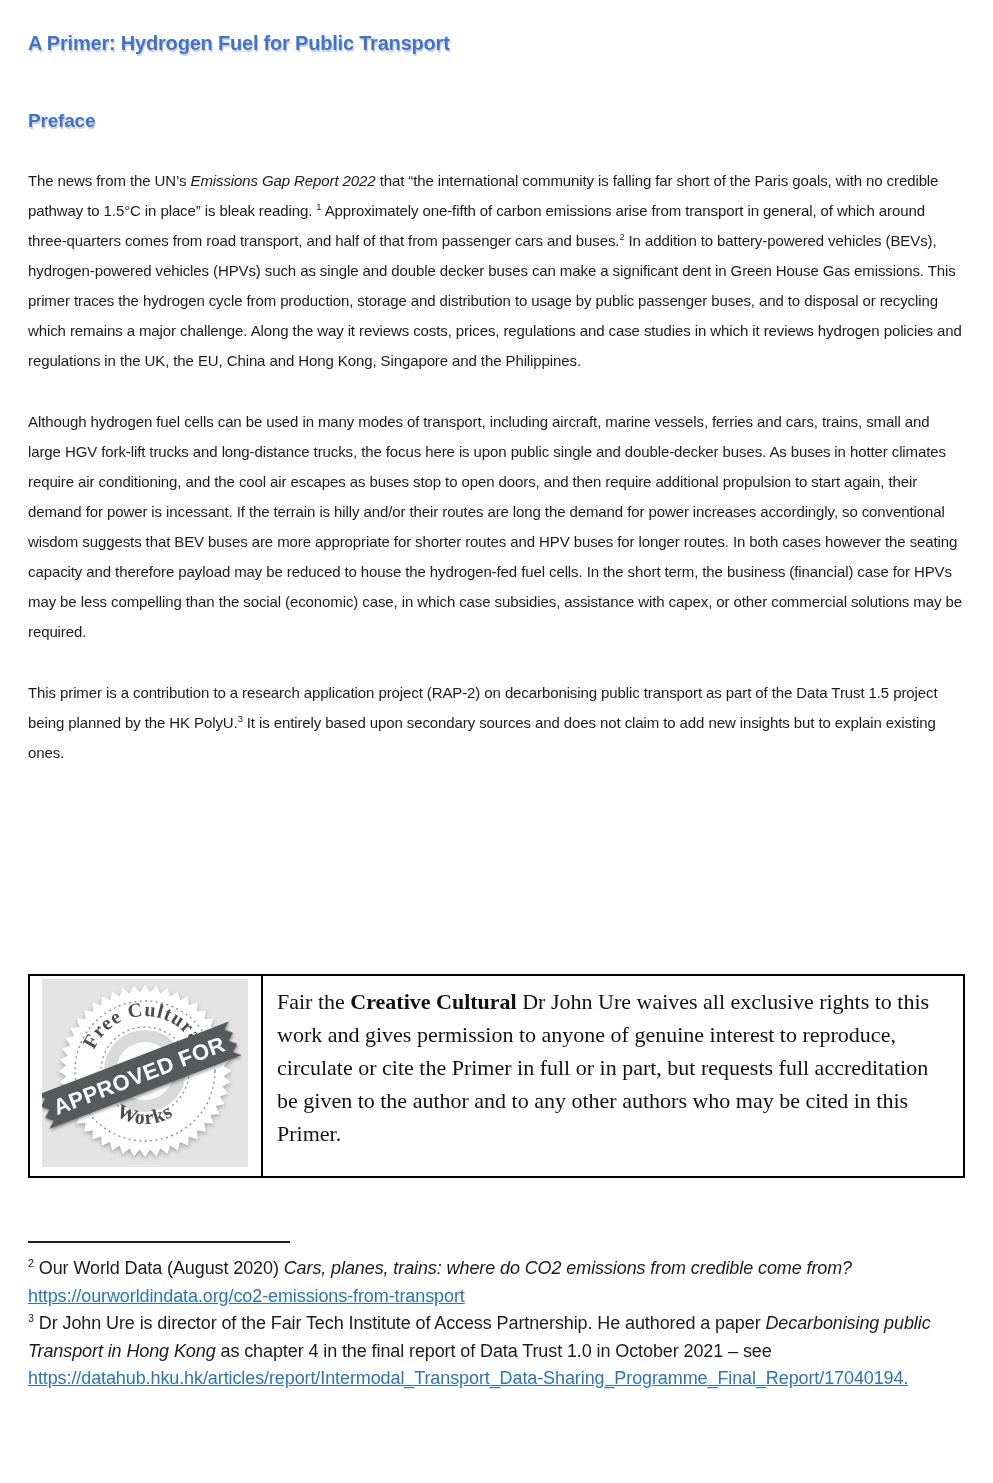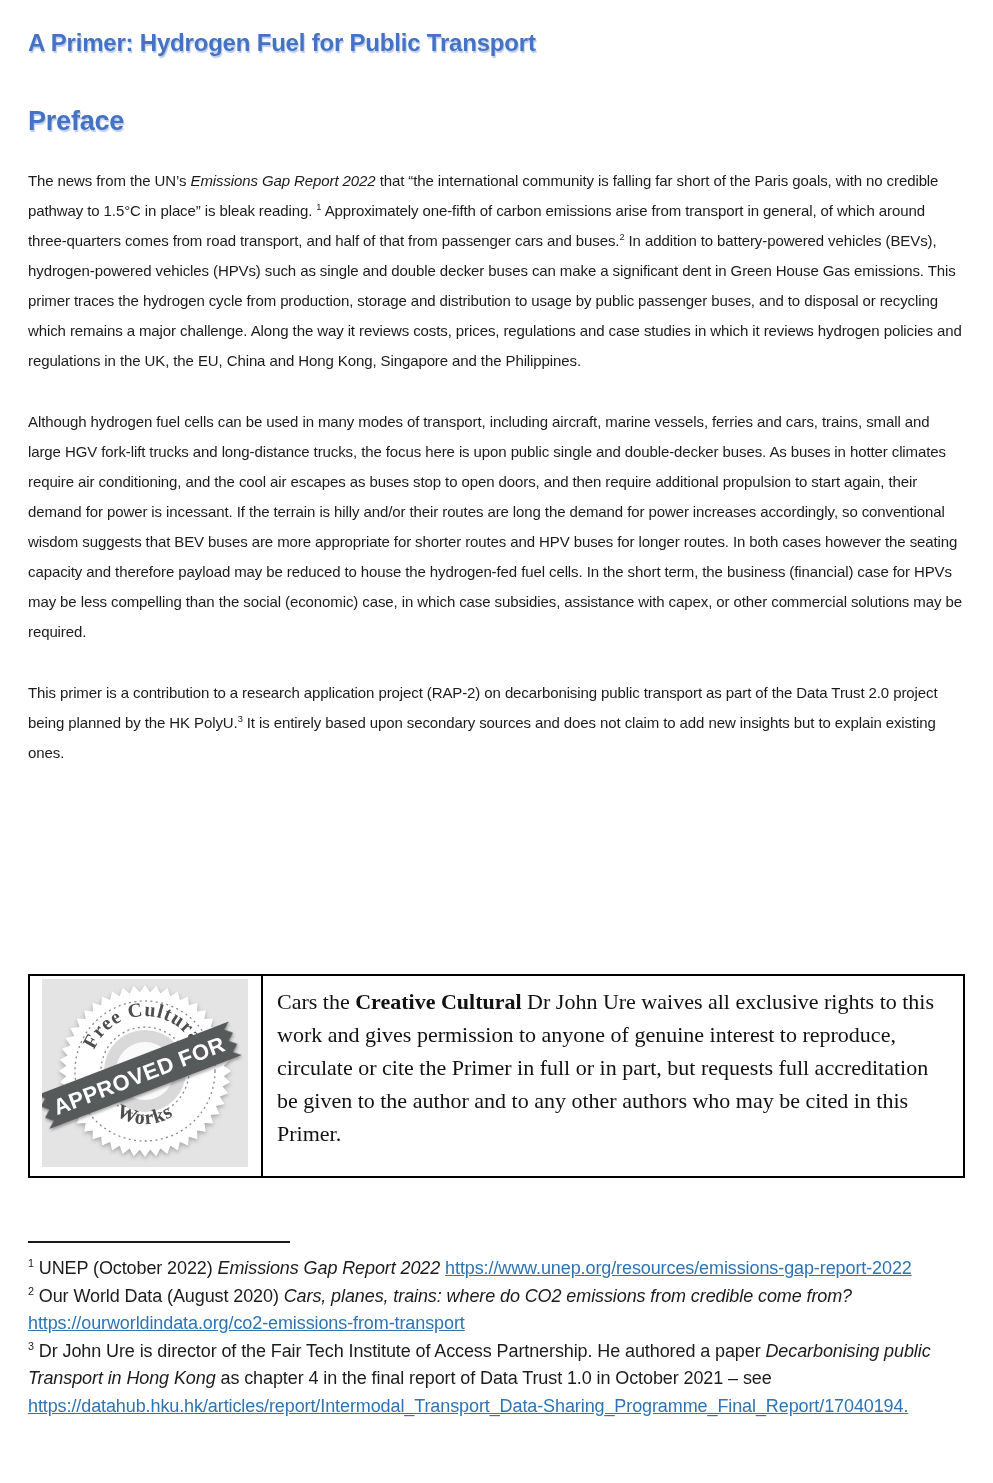--- a/index.html
+++ b/index.html
@@ -9,28 +9,28 @@
     background: #ffffff;
     font-family: "Liberation Sans", sans-serif;
     color: #1b1b1b;
     overflow: hidden;
     position: relative;
   }
   .page { position: absolute; inset: 0; padding: 22px 28px 0 28px; }
 
   .doc-title {
     margin: 2px 0 0 0;
-    font-size: 24px; line-height: 38px; font-weight: bold;
+    font-size: 20px; line-height: 38px; font-weight: bold;
     color: #4472C4;
     letter-spacing: -0.2px;
     text-shadow: 1px 2px 1px rgba(110,140,200,0.45);
   }
   .section-heading {
     margin: 40px 0 0 0;
-    font-size: 27px; line-height: 38px; font-weight: bold;
+    font-size: 19px; line-height: 38px; font-weight: bold;
     color: #4472C4;
     letter-spacing: -0.2px;
     text-shadow: 1px 2px 1px rgba(110,140,200,0.45);
   }
 
   .body-copy { margin-top: 26px; }
   .body-para {
     font-size: 15px; line-height: 30px;
     letter-spacing: -0.1px;
     margin: 16px 0 31px 0;
@@ -94,21 +94,21 @@
 <body>
 
 <div class="page">
 
   <h1 class="doc-title">A Primer: Hydrogen Fuel for Public Transport</h1>
   <h2 class="section-heading">Preface</h2>
 
   <div class="body-copy">
     <p class="body-para"><span>The news from the UN’s </span><em>Emissions Gap Report 2022</em><span> that “the international community is falling far short of the Paris goals, with no credible pathway to 1.5°C in place” is bleak reading. </span><sup class="fn-ref">1</sup><span> Approximately one-fifth of carbon emissions arise from transport in general, of which around three-quarters comes from road transport, and half of that from passenger cars and buses.</span><sup class="fn-ref">2</sup><span> In addition to battery-powered vehicles (BEVs), hydrogen-powered vehicles (HPVs) such as single and double decker buses can make a significant dent in Green House Gas emissions. This primer traces the hydrogen cycle from production, storage and distribution to usage by public passenger buses, and to disposal or recycling which remains a major challenge. Along the way it reviews costs, prices, regulations and case studies in which it reviews hydrogen policies and regulations in the UK, the EU, China and Hong Kong, Singapore and the Philippines.</span></p>
     <p class="body-para"><span>Although hydrogen fuel cells can be used in many modes of transport, including aircraft, marine vessels, ferries and cars, trains, small and large HGV fork-lift trucks and long-distance trucks, the focus here is upon public single and double-decker buses. As buses in hotter climates require air conditioning, and the cool air escapes as buses stop to open doors, and then require additional propulsion to start again, their demand for power is incessant. If the terrain is hilly and/or their routes are long the demand for power increases accordingly, so conventional wisdom suggests that BEV buses are more appropriate for shorter routes and HPV buses for longer routes. In both cases however the seating capacity and therefore payload may be reduced to house the hydrogen-fed fuel cells. In the short term, the business (financial) case for HPVs may be less compelling than the social (economic) case, in which case subsidies, assistance with capex, or other commercial solutions may be required.</span></p>
-    <p class="body-para"><span>This primer is a contribution to a research application project (RAP-2) on decarbonising public transport as part of the Data Trust 2.0 project being planned by the HK PolyU.</span><sup class="fn-ref">3</sup><span> It is entirely based upon secondary sources and does not claim to add new insights but to explain existing ones.</span></p>
+    <p class="body-para"><span>This primer is a contribution to a research application project (RAP-2) on decarbonising public transport as part of the Data Trust 1.5 project being planned by the HK PolyU.</span><sup class="fn-ref">3</sup><span> It is entirely based upon secondary sources and does not claim to add new insights but to explain existing ones.</span></p>
   </div>
 
   <div class="license-box">
     <div class="badge-cell">
       <svg class="badge-svg" width="206" height="188" viewBox="0 0 206 188">
         <rect x="0" y="0" width="206" height="188" fill="#e4e4e4"></rect>
 
         <polygon points="103.0,6.0 108.2,13.2 114.2,6.7 118.4,14.5 125.3,8.9 128.4,17.2 135.9,12.5 137.9,21.1 146.0,17.5 146.9,26.3 155.4,23.8 155.1,32.6 163.8,31.2 162.4,39.9 171.2,39.6 168.7,48.1 177.5,49.0 173.9,57.1 182.5,59.1 177.8,66.6 186.1,69.7 180.5,76.6 188.3,80.8 181.8,86.8 189.0,92.0 181.8,97.2 188.3,103.2 180.5,107.4 186.1,114.3 177.8,117.4 182.5,124.9 173.9,126.9 177.5,135.0 168.7,135.9 171.2,144.4 162.4,144.1 163.8,152.8 155.1,151.4 155.4,160.2 146.9,157.7 146.0,166.5 137.9,162.9 135.9,171.5 128.4,166.8 125.3,175.1 118.4,169.5 114.2,177.3 108.2,170.8 103.0,178.0 97.8,170.8 91.8,177.3 87.6,169.5 80.7,175.1 77.6,166.8 70.1,171.5 68.1,162.9 60.0,166.5 59.1,157.7 50.6,160.2 50.9,151.4 42.2,152.8 43.6,144.1 34.8,144.4 37.3,135.9 28.5,135.0 32.1,126.9 23.5,124.9 28.2,117.4 19.9,114.3 25.5,107.4 17.7,103.2 24.2,97.2 17.0,92.0 24.2,86.8 17.7,80.8 25.5,76.6 19.9,69.7 28.2,66.6 23.5,59.1 32.1,57.1 28.5,49.0 37.3,48.1 34.8,39.6 43.6,39.9 42.2,31.2 50.9,32.6 50.6,23.8 59.1,26.3 60.0,17.5 68.1,21.1 70.1,12.5 77.6,17.2 80.7,8.9 87.6,14.5 91.8,6.7 97.8,13.2" fill="#ffffff" style="filter: drop-shadow(0 2px 2px rgba(0,0,0,0.28));"></polygon>
         <circle cx="103" cy="92" r="70" fill="none" stroke="#8a8a8a" stroke-width="1.3" stroke-dasharray="2 3.4"></circle>
         <circle cx="103" cy="92" r="44" fill="none" stroke="#8a8a8a" stroke-width="1.3" stroke-dasharray="2 3.4"></circle>
@@ -123,23 +123,22 @@
         </text>
         <text font-family="Liberation Serif, serif" font-size="20" font-weight="bold" fill="#4d4d4d" letter-spacing="1">
           <textPath href="#arcBottom" startOffset="50%" text-anchor="middle">Works</textPath>
         </text>
         <g transform="rotate(-21 103 95)">
           <polygon fill="#565a5b" points="-6,76 200,76 193,82 200,88 193,94 200,100 193,106 200,112 -6,112 1,106 -6,100 1,94 -6,88 1,82" style="filter: drop-shadow(0 2px 1.5px rgba(0,0,0,0.35));"></polygon>
           <text x="97" y="102" text-anchor="middle" font-family="Liberation Sans, sans-serif" font-size="22" font-weight="bold" fill="#ffffff" letter-spacing="0.5">APPROVED FOR</text>
         </g>
       </svg>
     </div>
-    <div class="license-text-cell"><span>Cars the </span><strong>Creative Cultural</strong><span> Dr John Ure waives all exclusive rights to this work and gives permission to anyone of genuine interest to reproduce, circulate or cite the Primer in full or in part, but requests full accreditation be given to the author and to any other authors who may be cited in this Primer.</span></div>
+    <div class="license-text-cell"><span>Fair the </span><strong>Creative Cultural</strong><span> Dr John Ure waives all exclusive rights to this work and gives permission to anyone of genuine interest to reproduce, circulate or cite the Primer in full or in part, but requests full accreditation be given to the author and to any other authors who may be cited in this Primer.</span></div>
   </div>
 
   <div class="footer-area">
     <div class="footnote-sep"></div>
-    <p class="footnote"><sup class="fn-ref">1</sup><span> UNEP (October 2022) </span><em>Emissions Gap Report 2022</em><span> </span><a class="doc-link" href="#">https://www.unep.org/resources/emissions-gap-report-2022</a></p>
     <p class="footnote"><sup class="fn-ref">2</sup><span> Our World Data (August 2020) </span><em>Cars, planes, trains: where do CO2 emissions from credible come from?</em><span> </span><a class="doc-link" href="#">https://ourworldindata.org/co2-emissions-from-transport</a></p>
     <p class="footnote"><sup class="fn-ref">3</sup><span> Dr John Ure is director of the Fair Tech Institute of Access Partnership. He authored a paper </span><em>Decarbonising public Transport in Hong Kong</em><span> as chapter 4 in the final report of Data Trust 1.0 in October 2021 – see </span><a class="doc-link" href="#">https://datahub.hku.hk/articles/report/Intermodal_Transport_Data-Sharing_Programme_Final_Report/17040194.</a></p>
   </div>
 
 </div>
 
 </body></html>

